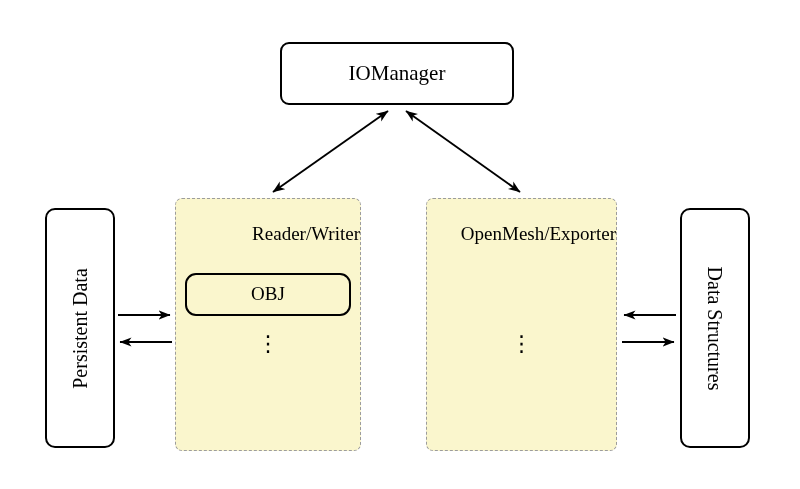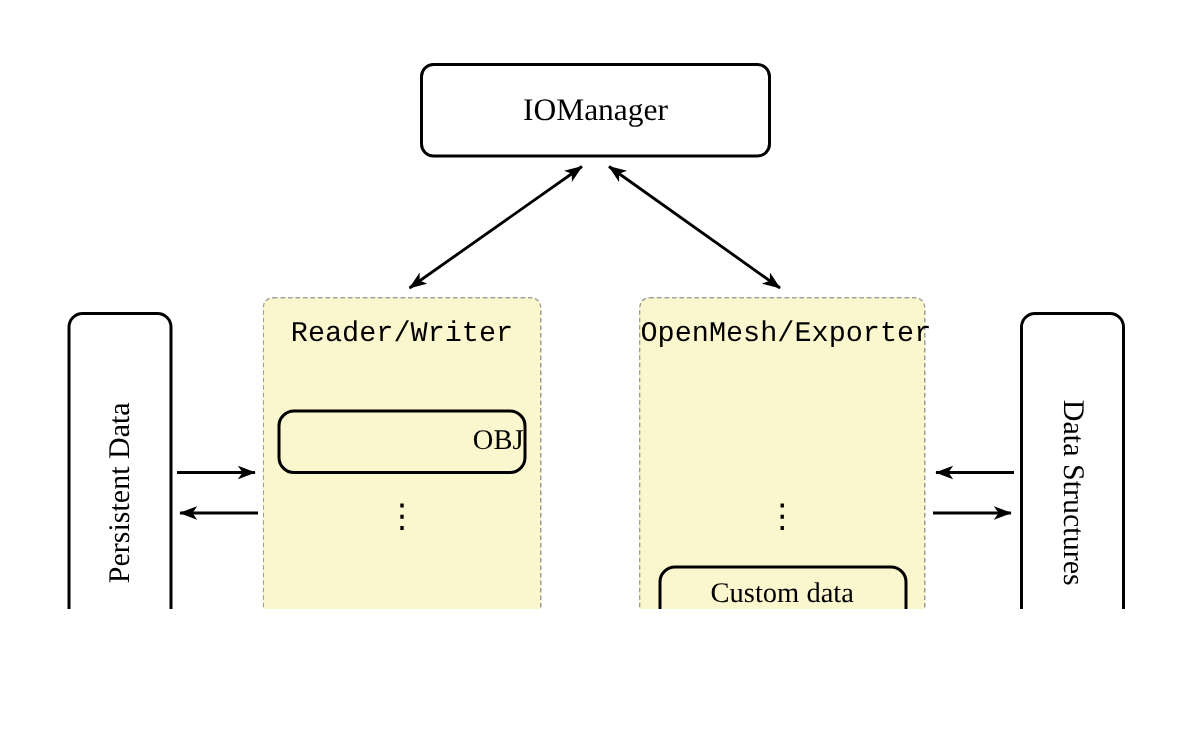--- a/index.html
+++ b/index.html
@@ -1,46 +1,46 @@
 <!DOCTYPE html>
 <html><head>
 <meta charset="utf-8">
 <style>
   html,body { margin:0; padding:0; background:#fff; }
   .canvas {
-    position:relative; width:800px; height:406px; overflow:hidden;
+    position:relative; width:800px; height:489px; overflow:hidden;
     background:#ffffff; color:#000;
     font-family:"Liberation Serif", "DejaVu Serif", serif;
     --yellow:#FAF6CD;
   }
   .arrows { position:absolute; left:0; top:0; pointer-events:none; }
 
   .solidbox {
     position:absolute; border:2.5px solid #000; background:#fff;
     display:flex; align-items:center; justify-content:center;
   }
   .iomanager { left:280px; top:42px; width:230px; height:59px; border-radius:9px; font-size:21px; }
 
   .group {
     position:absolute; top:198px; height:253px;
     background:var(--yellow); border:1.6px dashed #9c9c9c; border-radius:7px;
     box-sizing:border-box;
   }
   .group-rw { left:175px; width:186px; }
   .group-ie { left:426px; width:191px; }
-  .group-title { position:absolute; top:12px; left:0; width:100%; text-align:center; font-size:19px;font-family:Liberation Mono, monospace; }
+  .group-title { position:absolute; top:24px; left:0; width:100%; text-align:right; font-size:19px; }
 
   .item {
     position:absolute; left:50%; transform:translateX(-50%);
     width:166px; box-sizing:border-box;
     border:2.6px solid #000; border-radius:11px; background:var(--yellow);
     display:flex; align-items:center; justify-content:center;
     text-align:center; font-size:19px; line-height:1.18; white-space:pre-line;
   }
-  .item-top { top:74px; height:43px;justify-content:flex-end; }
+  .item-top { top:74px; height:43px; }
   .item-bottom { top:178px; height:60px; }
 
   .dots {
     position:absolute; top:133px; left:0; width:100%;
     text-align:center; font-size:22px; line-height:1.1;
   }
 
   .vbox {
     position:absolute; top:208px; width:66px; height:236px;
     border:2.5px solid #000; border-radius:10px; background:#fff;
@@ -79,24 +79,20 @@
     <div class="group-title">Reader/Writer</div>
     <div class="item item-top">
       <span>OBJ</span>
     </div>
     <div class="dots">⋮</div>
   </div>
 
   <div class="group group-ie">
     <div class="group-title">OpenMesh/Exporter</div>
     <div class="dots">⋮</div>
-    <div class="item item-bottom">
-      <span>Custom data
-structure</span>
-    </div>
   </div>
 
   <div class="vbox vbox-left">
     <span class="vlabel rot-ccw">Persistent Data</span>
   </div>
 
   <div class="vbox vbox-right">
     <span class="vlabel rot-cw">Data Structures</span>
   </div>
 

